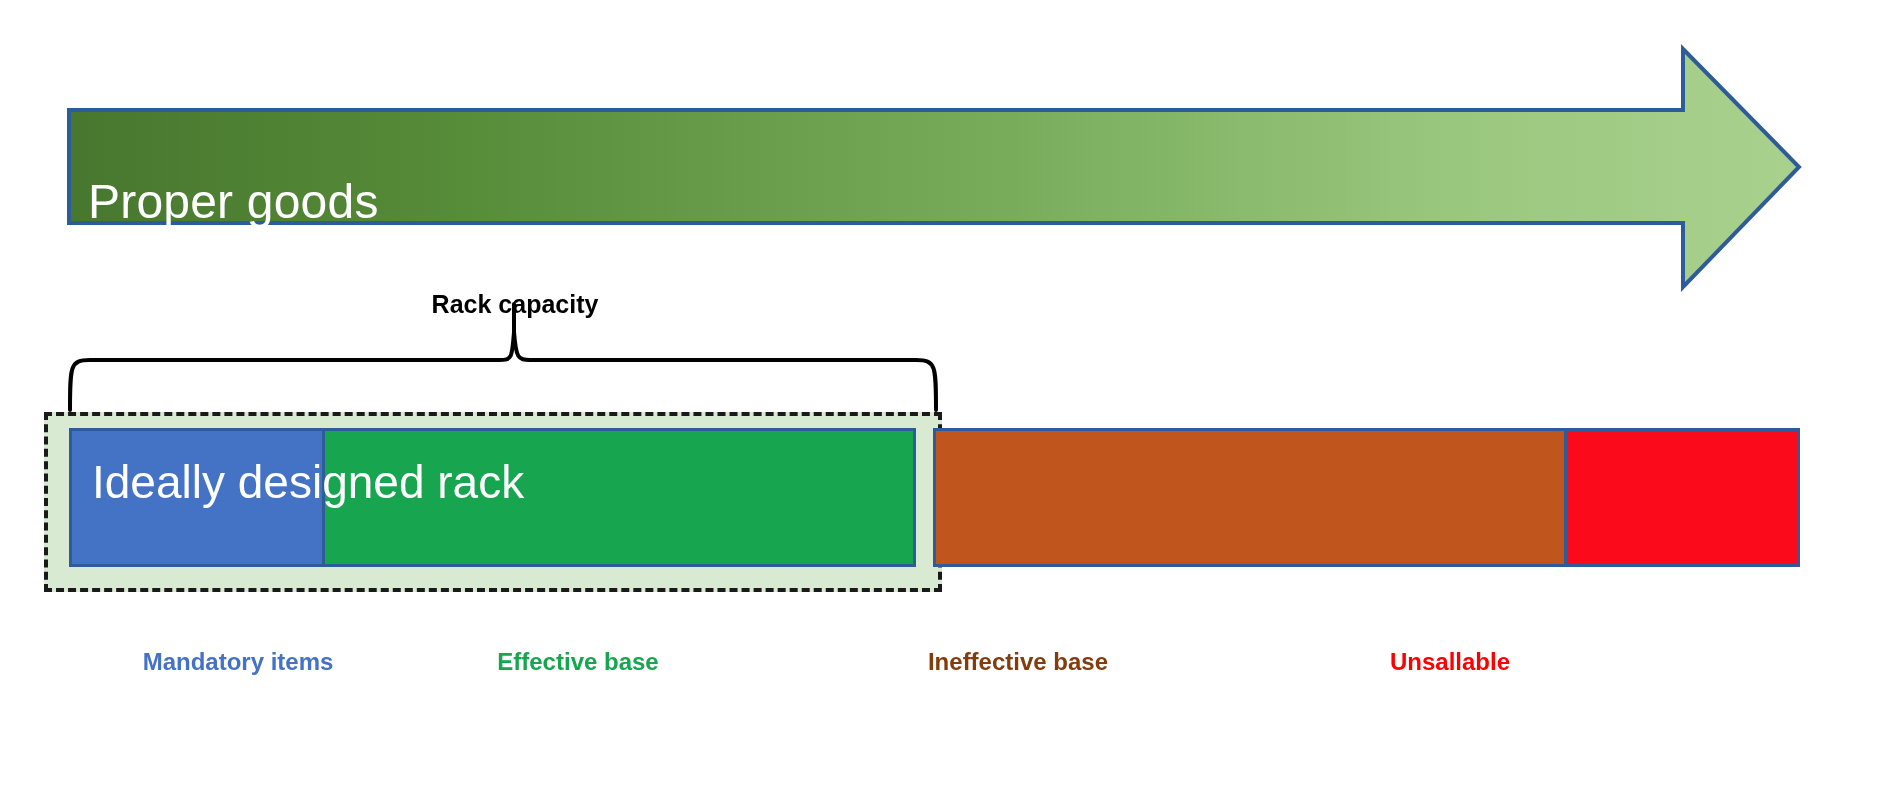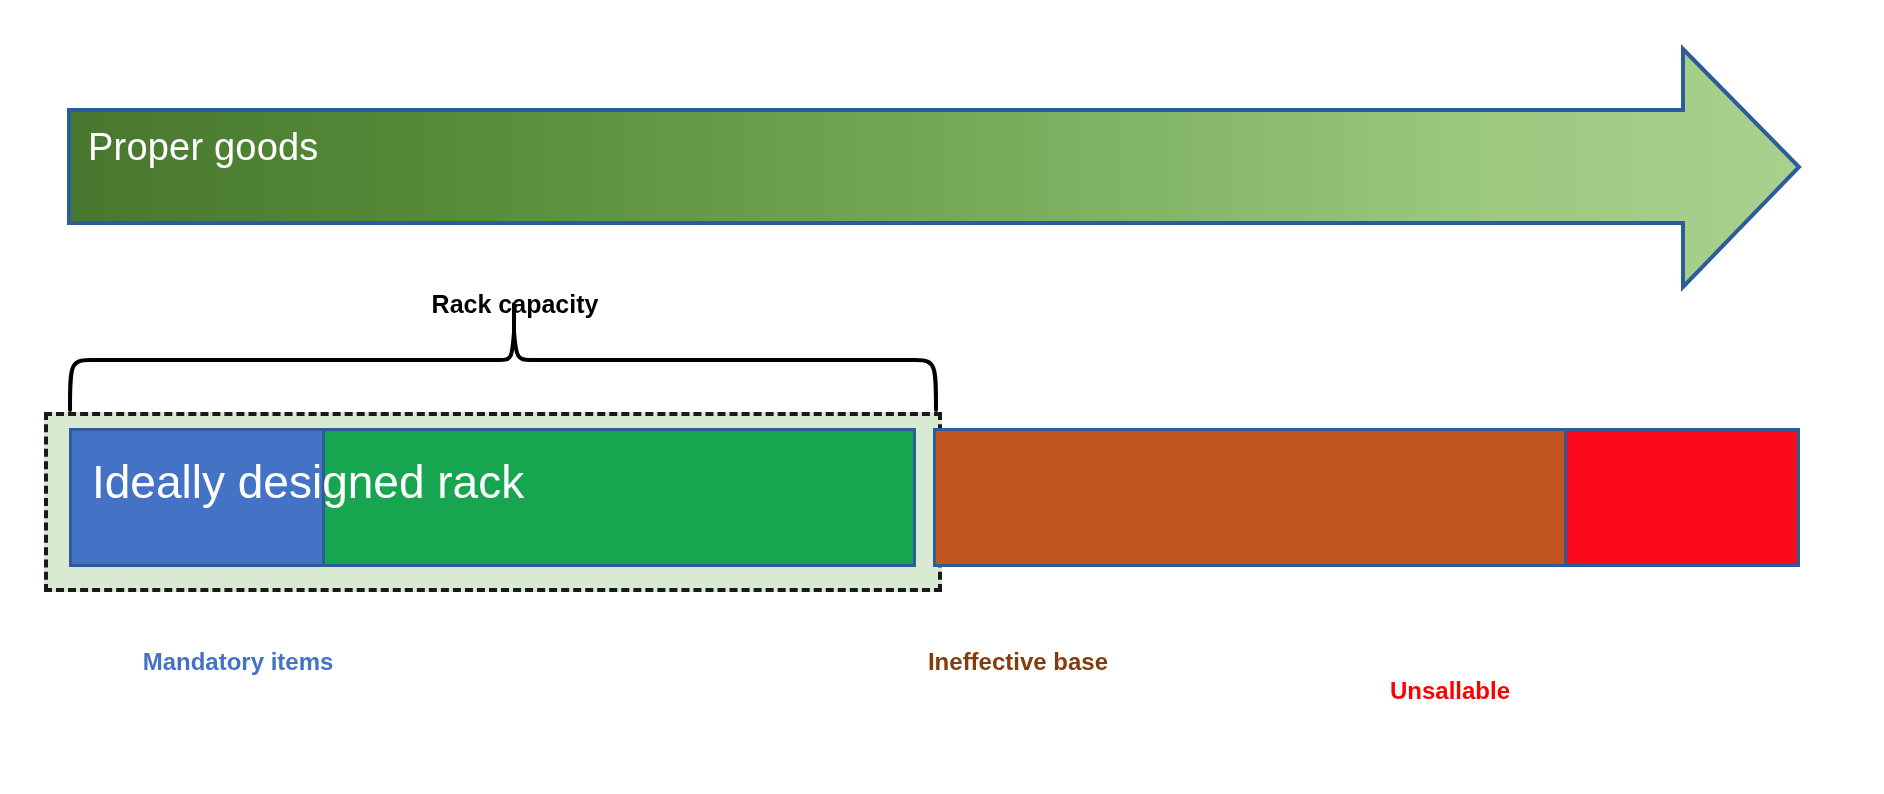--- a/index.html
+++ b/index.html
@@ -24,24 +24,25 @@
     height: 260px;
   }
   #arrow-svg {
     display: block;
     width: 100%;
     height: 100%;
     overflow: visible;
   }
   .arrow-label {
     position: absolute;
-    font-size: 38px;
+    font-size: 48px;
     font-weight: 400;
     white-space: nowrap;
     letter-spacing: 0.2px;
+    margin-top: 48px;
   }
   #arrow-label-left {
     left: 28px;
     top: 88px;
     color: #ffffff;
   }
   #arrow-label-right {
     left: 1136px;
     top: 88px;
     color: #ff0000;
@@ -128,21 +129,21 @@
   .legend-item {
     position: absolute;
     font-size: 24px;
     font-weight: bold;
     white-space: nowrap;
     text-align: center;
   }
   #legend-mandatory  { left: 88px;   width: 300px;  color: #4472c4; }
   #legend-effective  { left: 428px;  width: 300px;  color: #17a550; }
   #legend-ineffective{ left: 868px;  width: 300px;  color: #833c0b; }
-  #legend-unsallable { left: 1300px; width: 300px;  color: #ff0000; margin-top: 29px; }
+  #legend-unsallable { left: 1300px; width: 300px;  color: #ff0000; }
 </style>
 </head>
 <body>
 
 <div id="arrow-wrap">
   <svg id="arrow-svg" viewBox="0 0 1748 260" preserveAspectRatio="none">
     <defs>
       <linearGradient id="arrowGrad" x1="0" y1="0" x2="1" y2="0">
         <stop offset="0%" stop-color="#48772f"></stop>
         <stop offset="22%" stop-color="#568b38"></stop>
@@ -178,15 +179,16 @@
   <div class="bar-seg mandatory" style="width:258px;"></div>
   <div class="bar-seg effective" style="width:597px; margin-left:-3px;"></div>
   <div class="bar-seg ineffective" style="width:639px; margin-left:17px;"></div>
   <div class="bar-seg unsallable" style="width:237px; margin-left:-3px;"></div>
 </div>
 
 <div id="rack-text">Ideally designed rack</div>
 
 <div id="legend">
   <div class="legend-item" id="legend-mandatory">Mandatory items</div>
+  <div class="legend-item" id="legend-effective">Effective base</div>
   <div class="legend-item" id="legend-ineffective">Ineffective base</div>
   <div class="legend-item" id="legend-unsallable">Unsallable</div>
 </div>
 
 </body></html>

